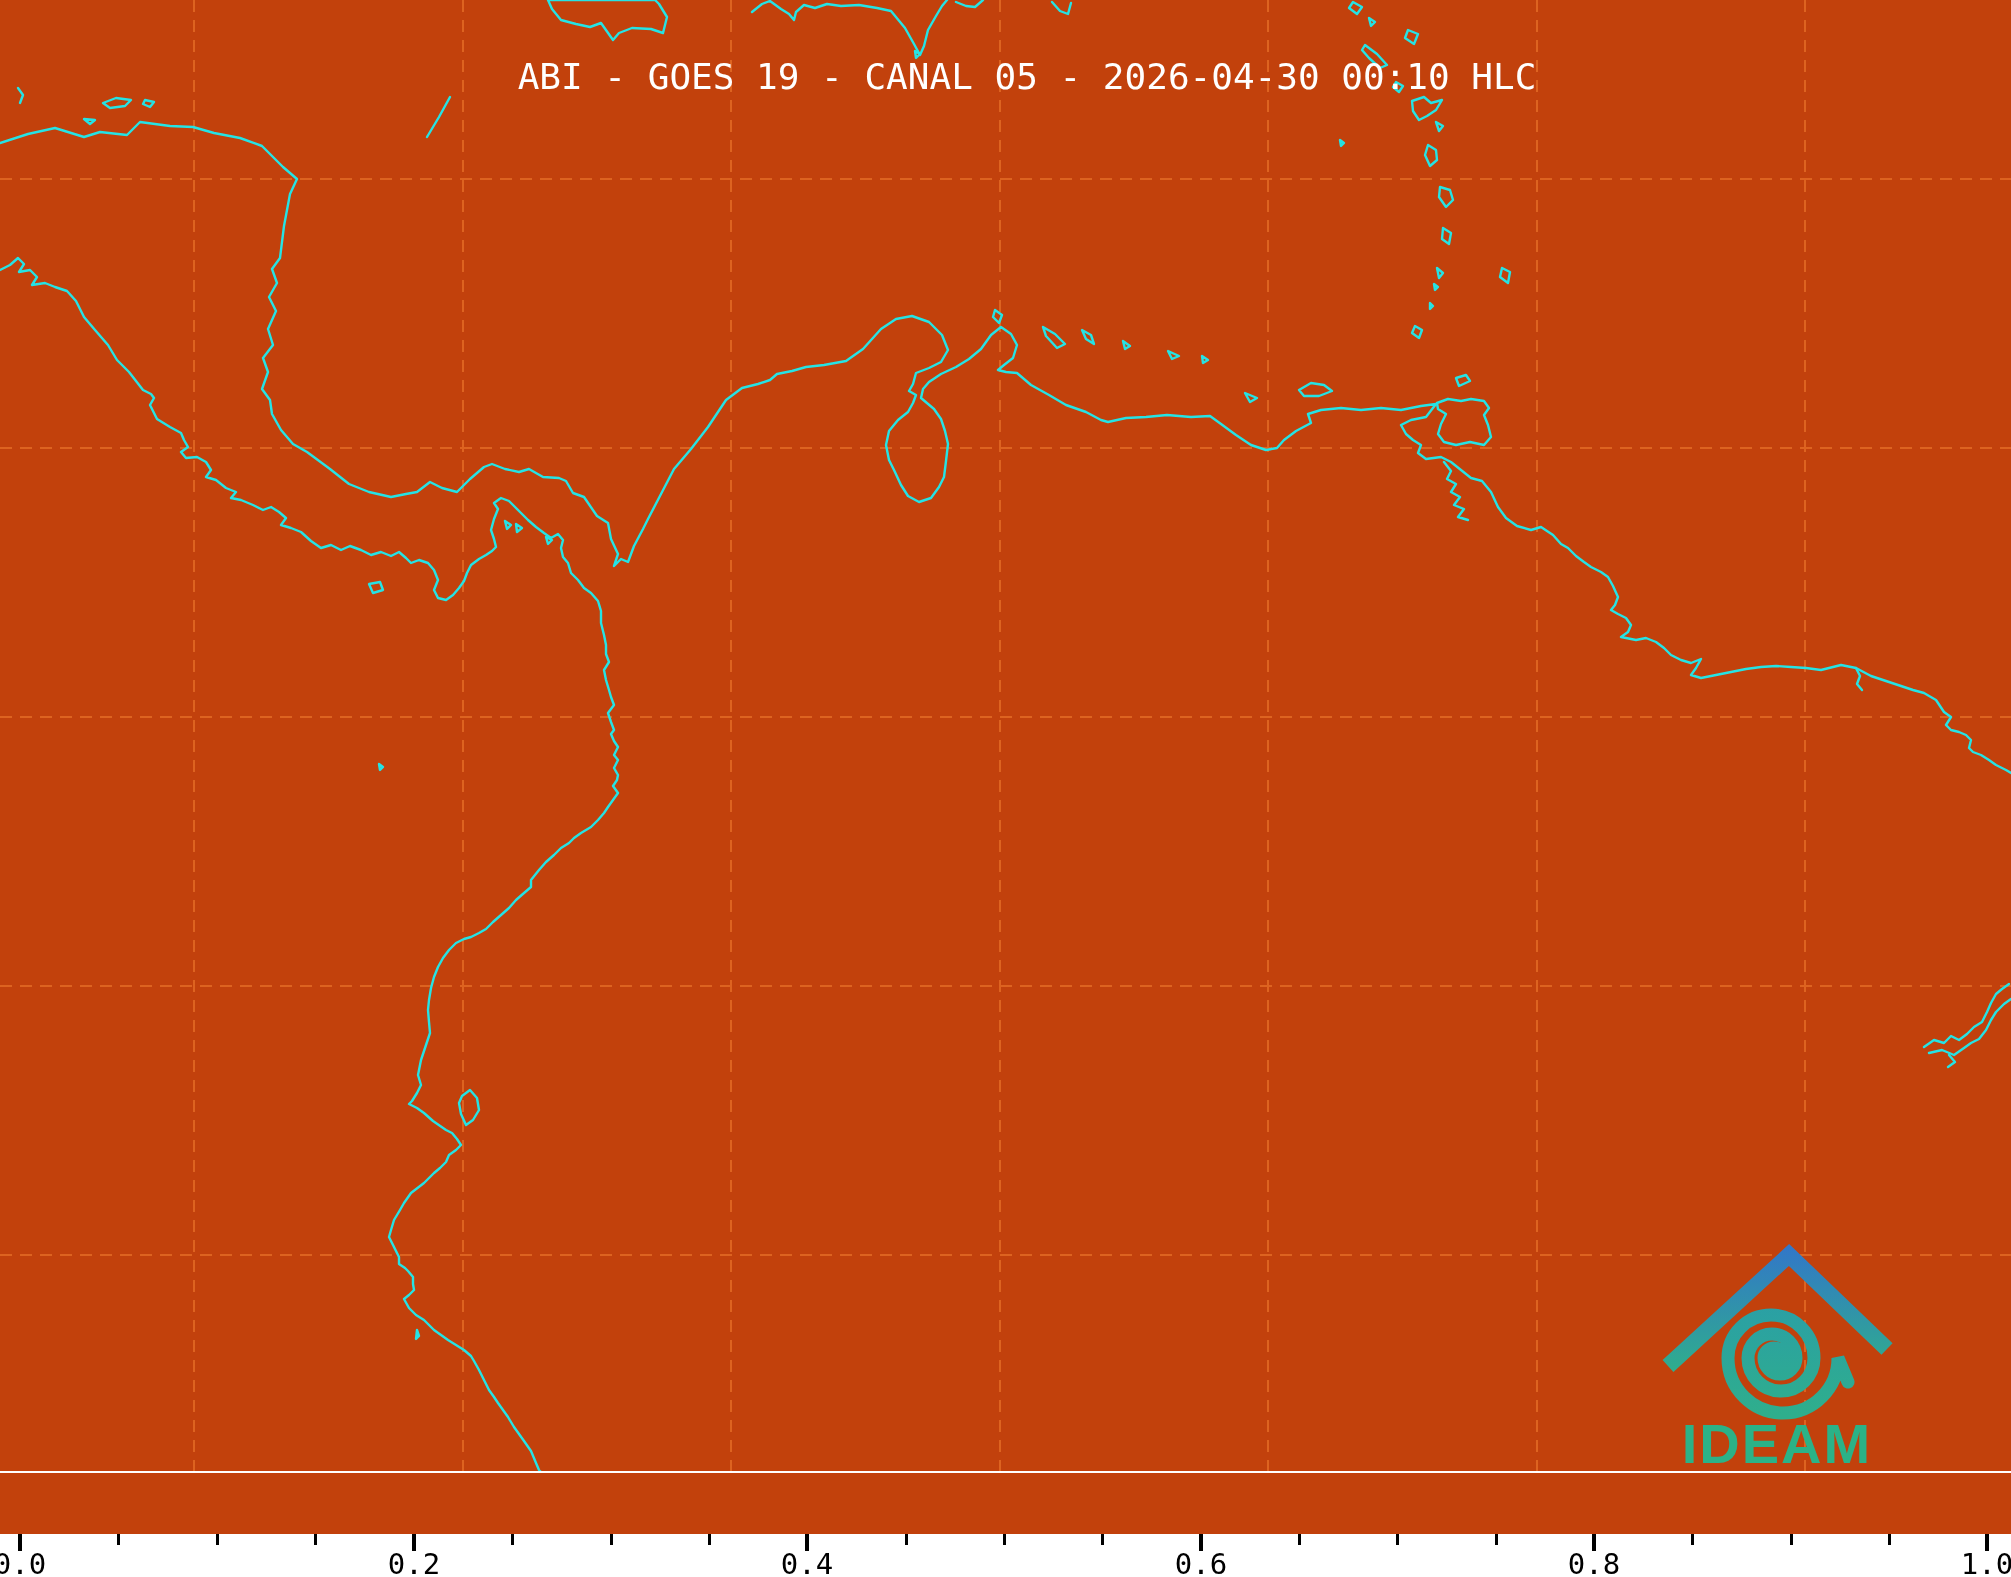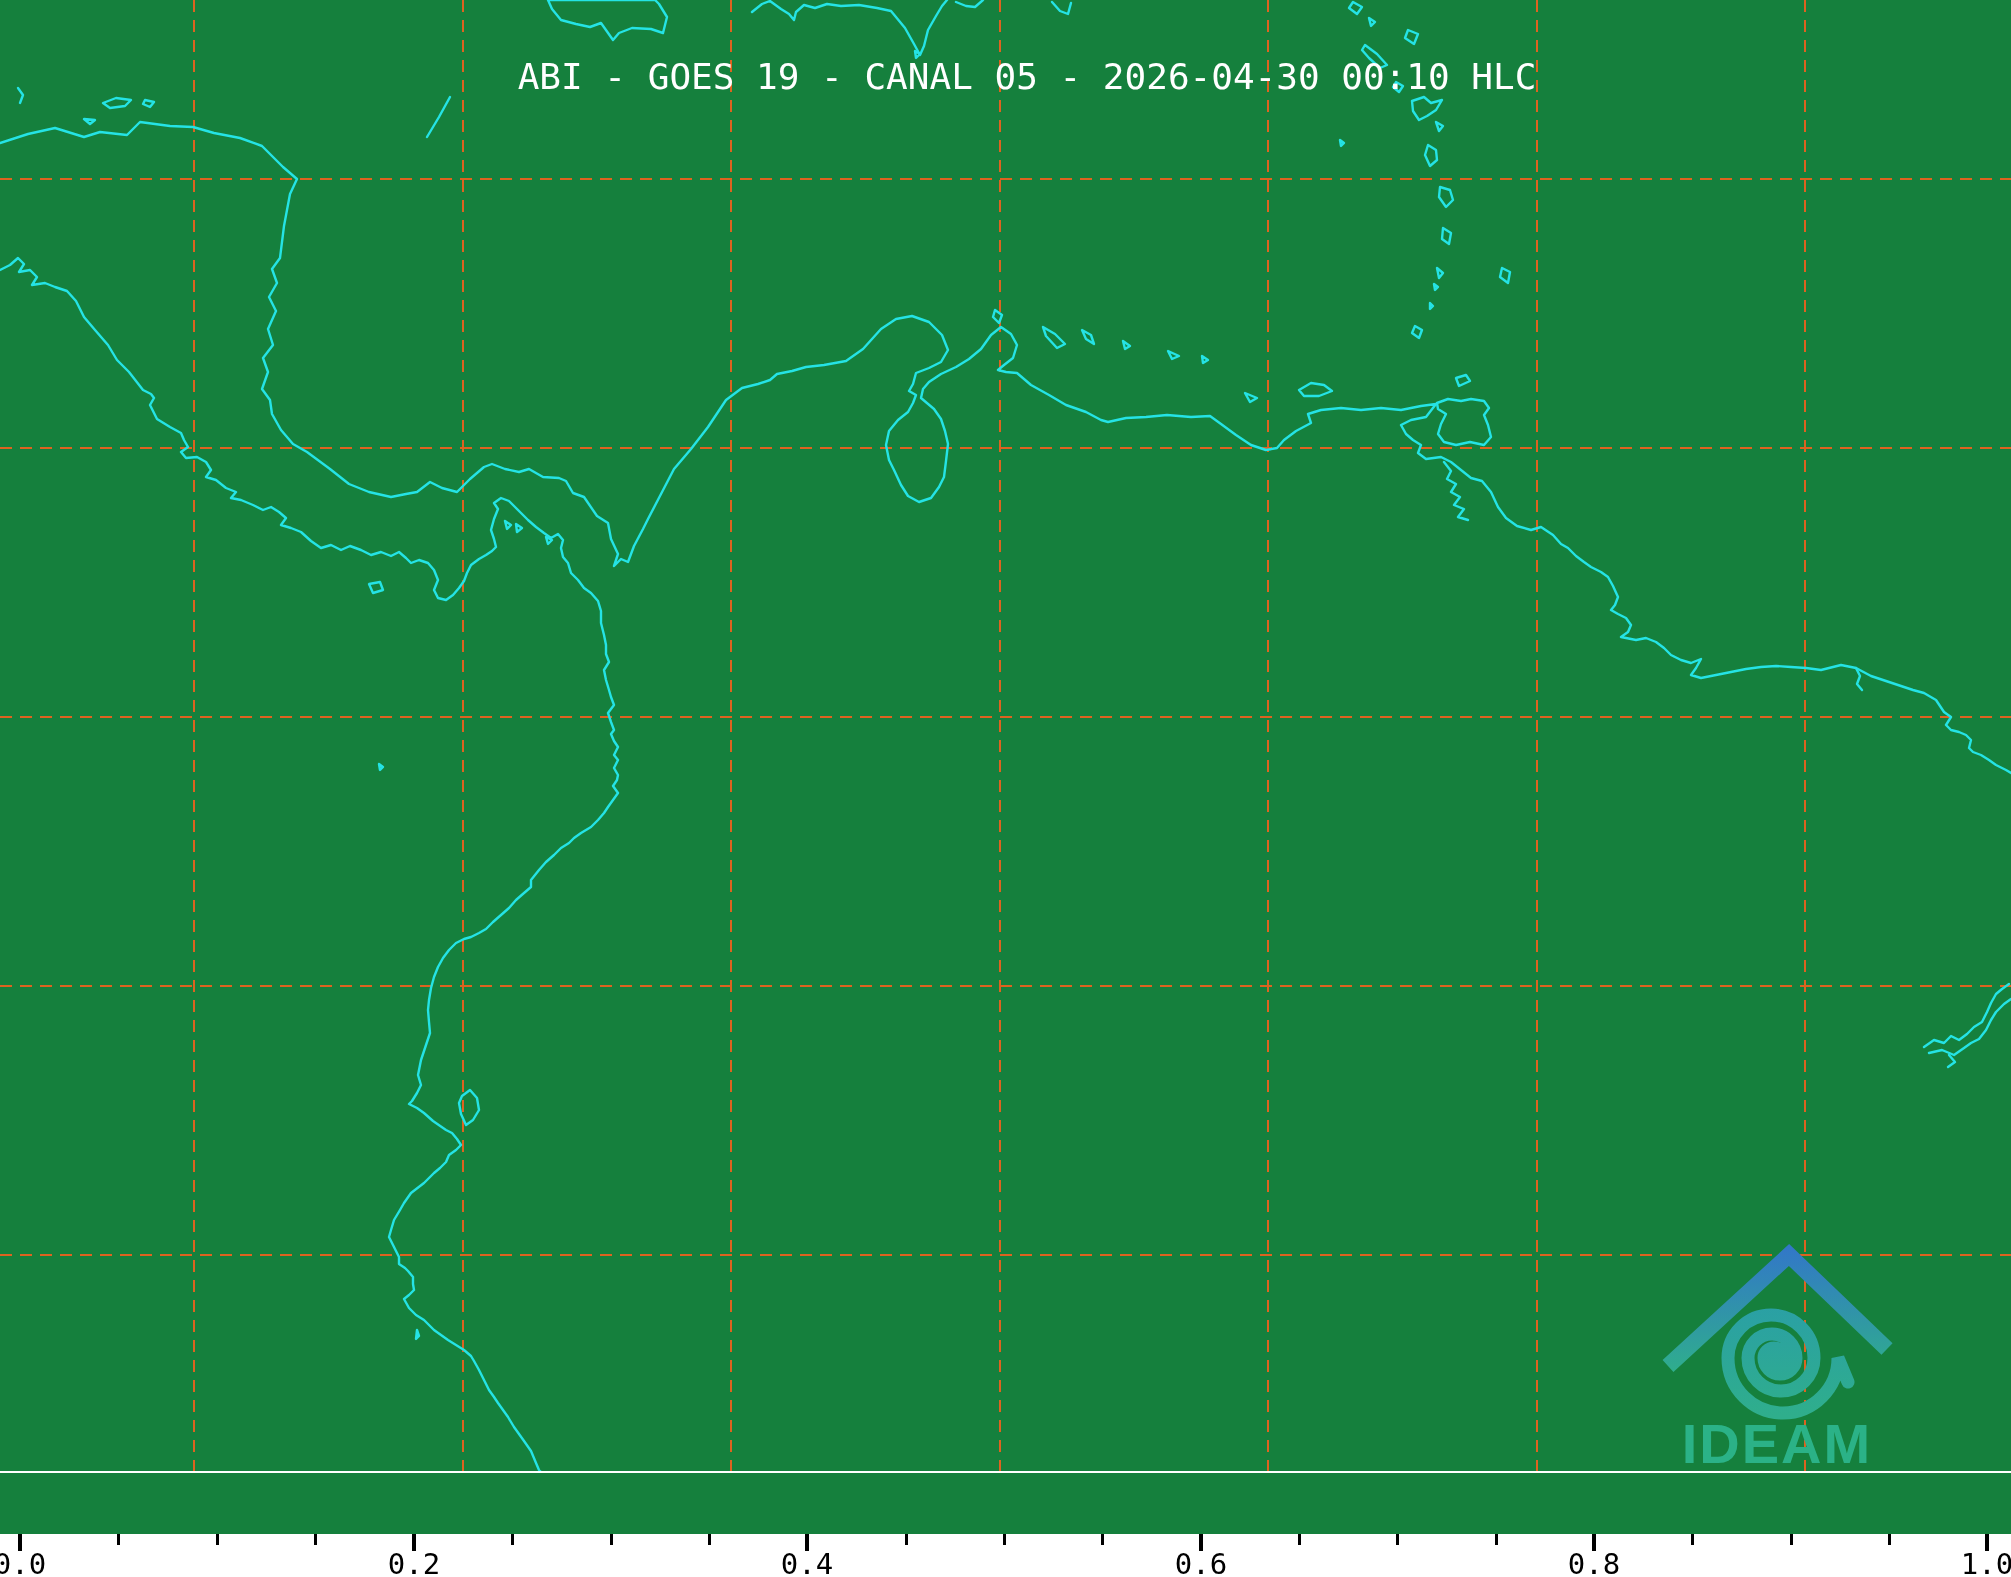--- a/index.html
+++ b/index.html
@@ -1,16 +1,16 @@
 <!DOCTYPE html>
 <html><head>
 <meta charset="utf-8">
 <style>
   html,body{margin:0;padding:0;background:#000;}
-  .stage{position:relative;width:2011px;height:1577px;background:#15803d;overflow:hidden;
+  .stage{position:relative;width:2011px;height:1577px;background:#c2410c;overflow:hidden;
          font-family:"DejaVu Sans Mono", monospace;}
   #map-svg{position:absolute;left:0;top:0;}
   .map-title{position:absolute;top:57px;left:1027px;transform:translateX(-50%);
              font-size:36px;line-height:40px;color:#fff;white-space:nowrap;letter-spacing:0px;}
   .map-bottom-spine{position:absolute;left:0;top:1471px;width:2011px;height:2px;background:#fff;}
   .colorbar{position:absolute;left:17px;top:1475px;width:1967px;height:53px;
             border:3px solid #000;background:linear-gradient(to right,#000,#fff);}
   .colorbar-label{position:absolute;left:0;right:0;top:50%;transform:translateY(-52%);
                   text-align:center;font-weight:bold;font-size:30px;color:#000;}
   .axis-strip{position:absolute;left:0;top:1534px;width:2011px;height:43px;background:#fff;overflow:hidden;}

